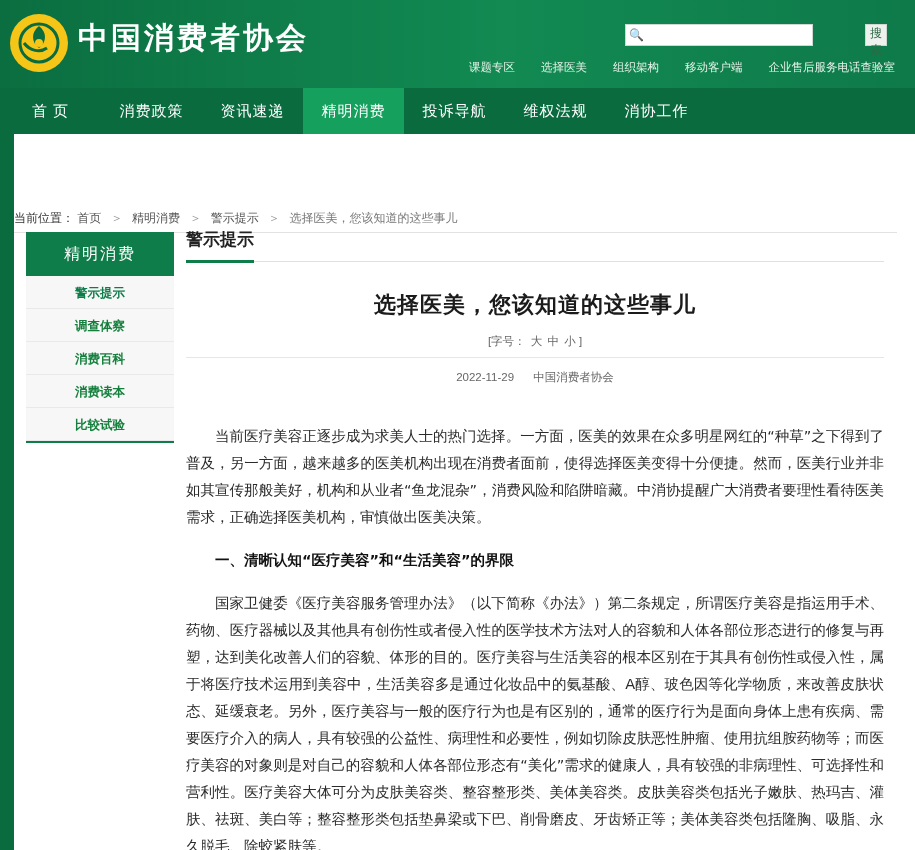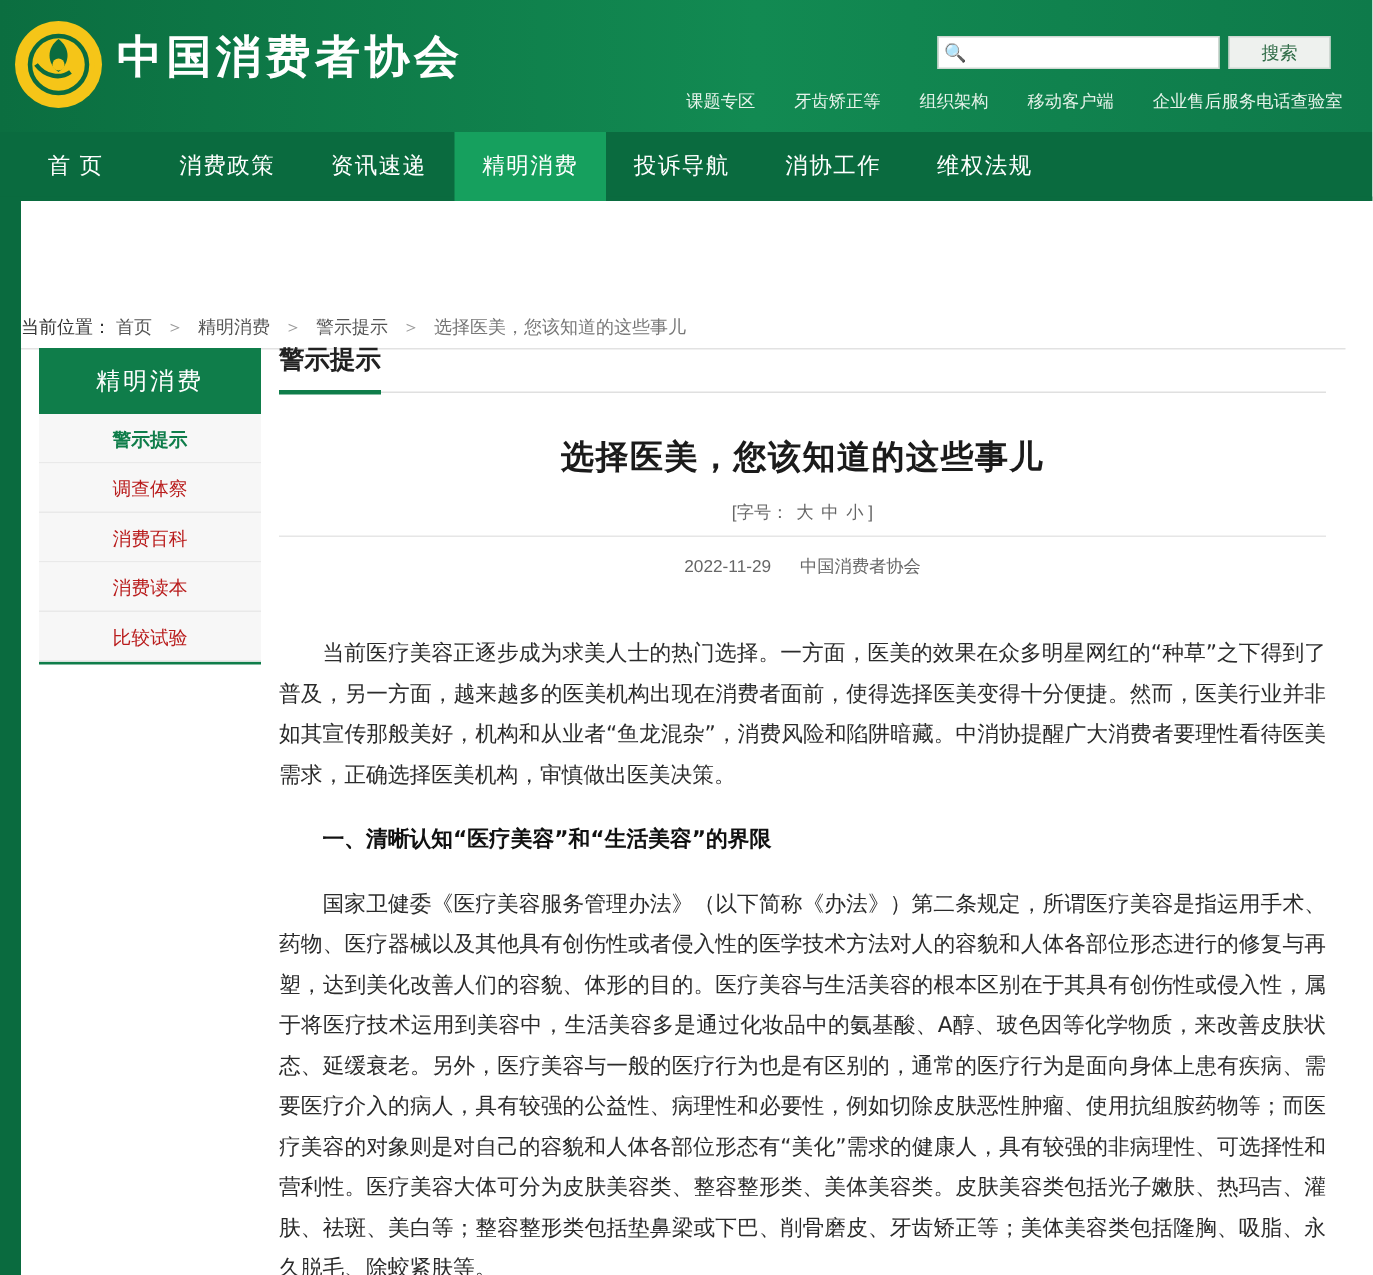--- a/index.html
+++ b/index.html
@@ -44,21 +44,21 @@
     display: flex; align-items: center;
   }
   .search-ico { width: 22px; text-align: center; color: #3a7d56; font-size: 12px; }
   .search-input {
     border: none; outline: none; flex: 1; height: 20px;
     font-size: 12px; color: #333; background: transparent;
     font-family: "Liberation Sans", sans-serif;
   }
   .search-btn {
     position: absolute; right: 28px; top: 24px;
-    width: 68px; height: 22px; background: #eef1ee;
+    width: 22px; height: 22px; background: #eef1ee;
     border: 1px solid #cfd8d2; color: #2d6a45;
     font-size: 12px; cursor: pointer; padding: 0;
     font-family: "DejaVu Sans", sans-serif;
   }
   .top-links {
     position: absolute; right: 20px; top: 60px;
     display: flex; gap: 26px; font-size: 11.5px; color: #e6f3ea; margin-left: 28px;
   }
   .top-links span { cursor: pointer; white-space: nowrap; }
 
@@ -103,23 +103,24 @@
     position: absolute; left: 26px; top: 16px; width: 148px;
   }
   .side-head {
     height: 44px; line-height: 44px; text-align: center;
     background: #0f7d4a; color: #fff; font-size: 16px; letter-spacing: 2px;
     font-family: "DejaVu Sans", "Liberation Sans", sans-serif;
   }
   .side-list { border-bottom: 2px solid #0f7d4a; }
   .side-item {
     height: 33px; line-height: 33px; text-align: center;
-    font-size: 12.5px; color: #b91c1c; border-bottom: 1px solid #e9e9e9;
+    font-size: 12.5px; color: #15803d; border-bottom: 1px solid #e9e9e9;
     background: #f7f7f7; cursor: pointer;
     font-family: "DejaVu Sans", "Liberation Sans", sans-serif;
+    font-weight: bold;
   }
   .side-item.active { color: #0f7d4a; font-weight: bold; }
 
   .content { margin-left: 186px; width: 710px; padding-top: 12px; padding-right: 12px; }
   .sec-title-bar { position: relative; height: 34px; }
   .sec-title {
     display: inline-block; font-size: 17px; color: #222; font-weight: bold;
     padding-bottom: 9px; border-bottom: 3px solid #0f7d4a;
     font-family: "DejaVu Sans", "Liberation Sans", sans-serif;
   }
@@ -167,36 +168,36 @@
     <div class="brand-en">CHINA CONSUMERS ASSOCIATION</div>
 
     <div class="search-wrap">
       <span class="search-ico">🔍</span>
       <input class="search-input" type="text" placeholder="" style="">
     </div>
     <button class="search-btn">搜索</button>
 
     <div class="top-links">
       <span>课题专区</span>
-      <span>牙齿矫正等</span>
+      <span>选择医美</span>
       <span>组织架构</span>
       <span>移动客户端</span>
       <span>企业售后服务电话查验室</span>
     </div>
   </div>
 </div>
 
 <div class="nav">
   <div class="nav-item">首  页</div>
   <div class="nav-item">消费政策</div>
   <div class="nav-item">资讯速递</div>
   <div class="nav-item active">精明消费</div>
   <div class="nav-item">投诉导航</div>
+  <div class="nav-item">维权法规</div>
   <div class="nav-item">消协工作</div>
-  <div class="nav-item">维权法规</div>
   <div class="nav-gap"></div>
 </div>
 
 <div class="rail"></div>
 
 <div class="crumb-area">
   <div class="crumb">
     <b>当前位置：</b>
     <a>首页</a>
     <span class="sep">＞</span>

